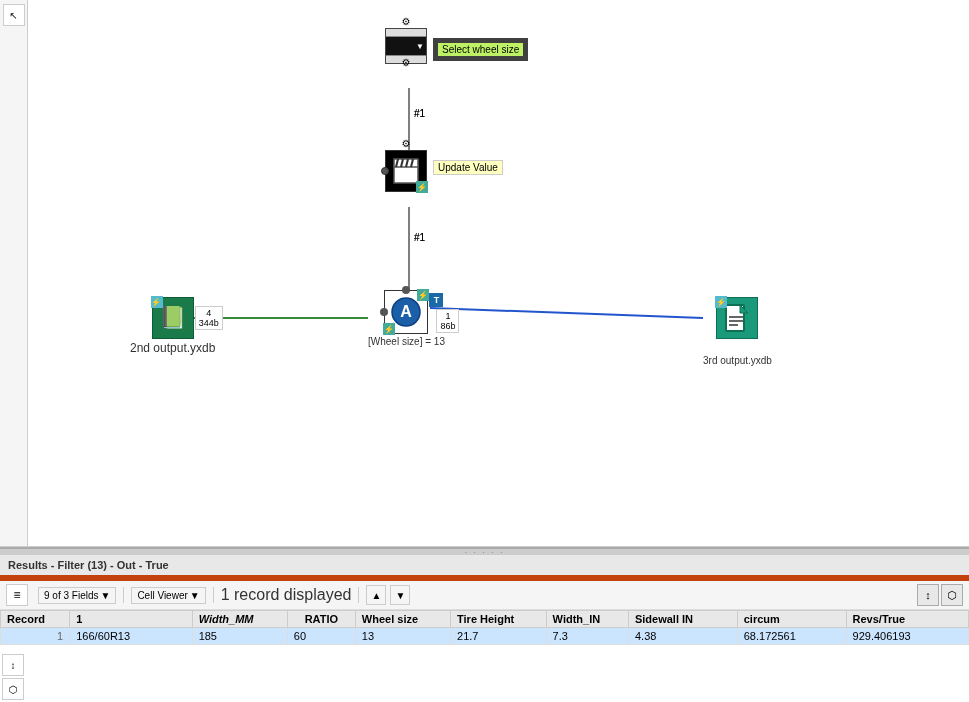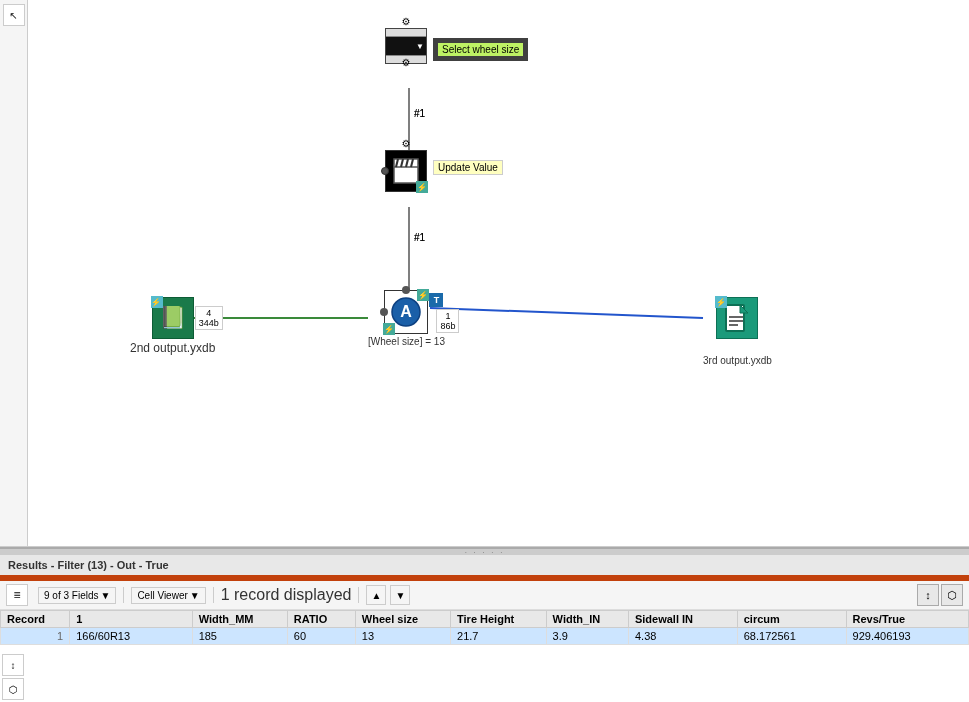--- a/index.html
+++ b/index.html
@@ -622,39 +622,39 @@
       <div class="bottom-icon-btn" style="font-size:11px; border:1px solid #aaa; background:#e8e8e8;">⬡</div>
     </div>
   </div>
 
   <div class="data-table-wrap">
     <table class="data-table">
       <thead>
         <tr>
           <th style="min-width:50px;">Record</th>
           <th style="min-width:90px;">1</th>
-          <th style="min-width:70px;">Width_MM</th>
-          <th style="min-width:50px;">RATIO</th>
+          <th style="min-width:70px;font-style:italic;">Width_MM</th>
+          <th style="min-width:50px;text-align:center;">RATIO</th>
           <th style="min-width:70px;">Wheel size</th>
           <th style="min-width:70px;">Tire Height</th>
           <th style="min-width:60px;">Width_IN</th>
           <th style="min-width:80px;">Sidewall IN</th>
           <th style="min-width:80px;">circum</th>
           <th style="min-width:90px;">Revs/True</th>
         </tr>
       </thead>
       <tbody>
         <tr class="selected-row">
           <td class="row-num-col">1</td>
           <td>166/60R13</td>
           <td>185</td>
           <td>60</td>
           <td>13</td>
           <td>21.7</td>
-          <td>3.9</td>
+          <td>7.3</td>
           <td>4.38</td>
           <td>68.172561</td>
           <td>929.406193</td>
         </tr>
       </tbody>
     </table>
   </div>
 
   <div style="display:flex; flex-direction:column; position:absolute; left:0; bottom:0; padding:2px;">
     <div class="bottom-icon-btn" style="font-size:10px; margin-bottom:2px;">↕</div>

